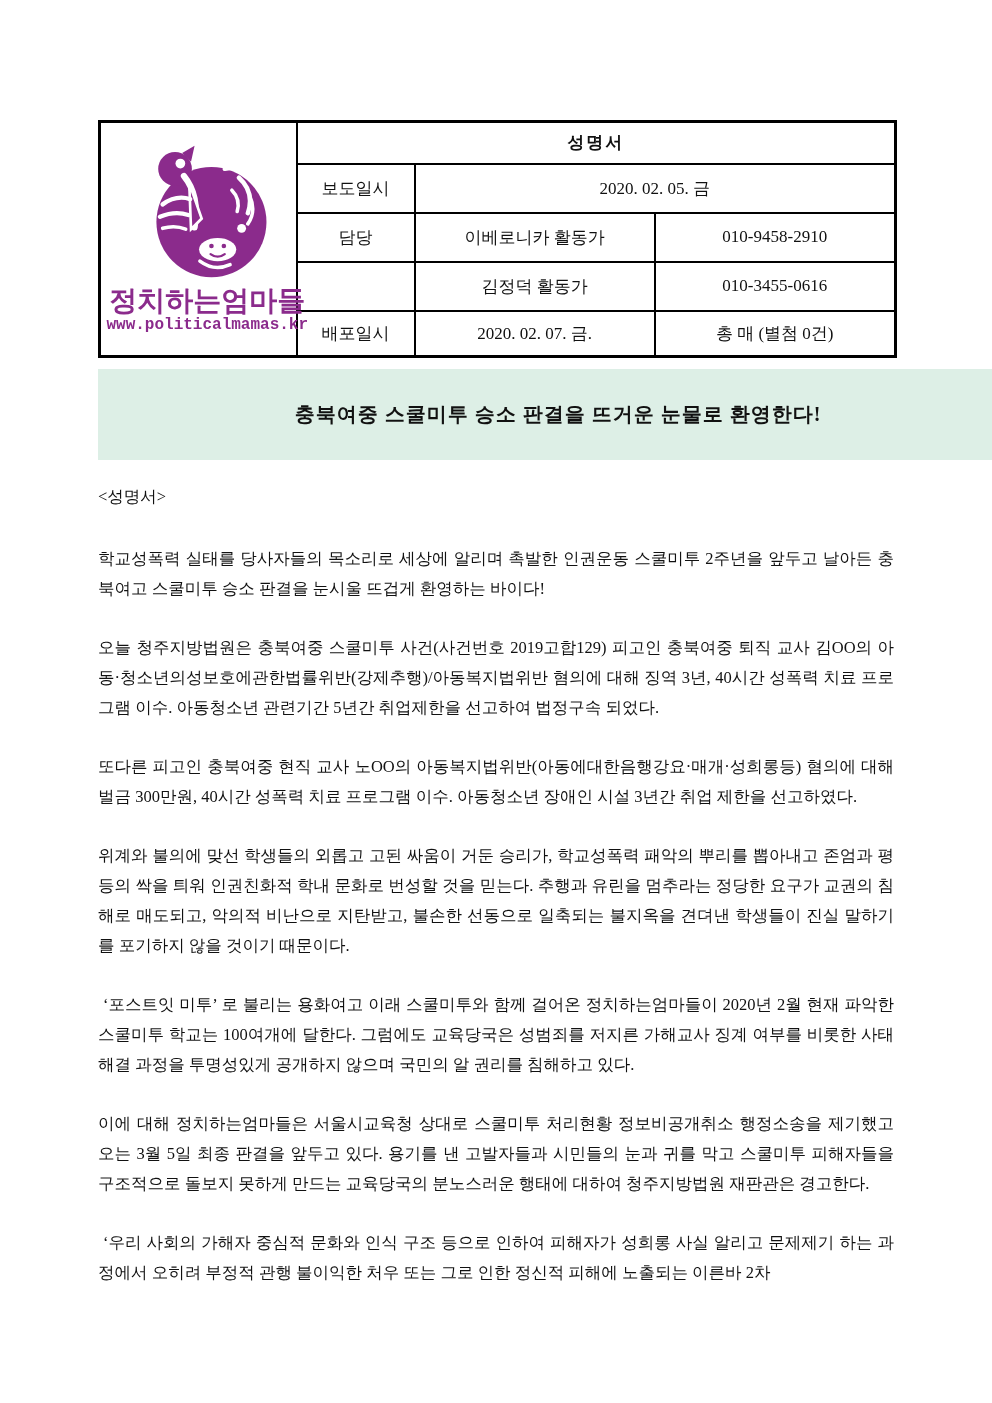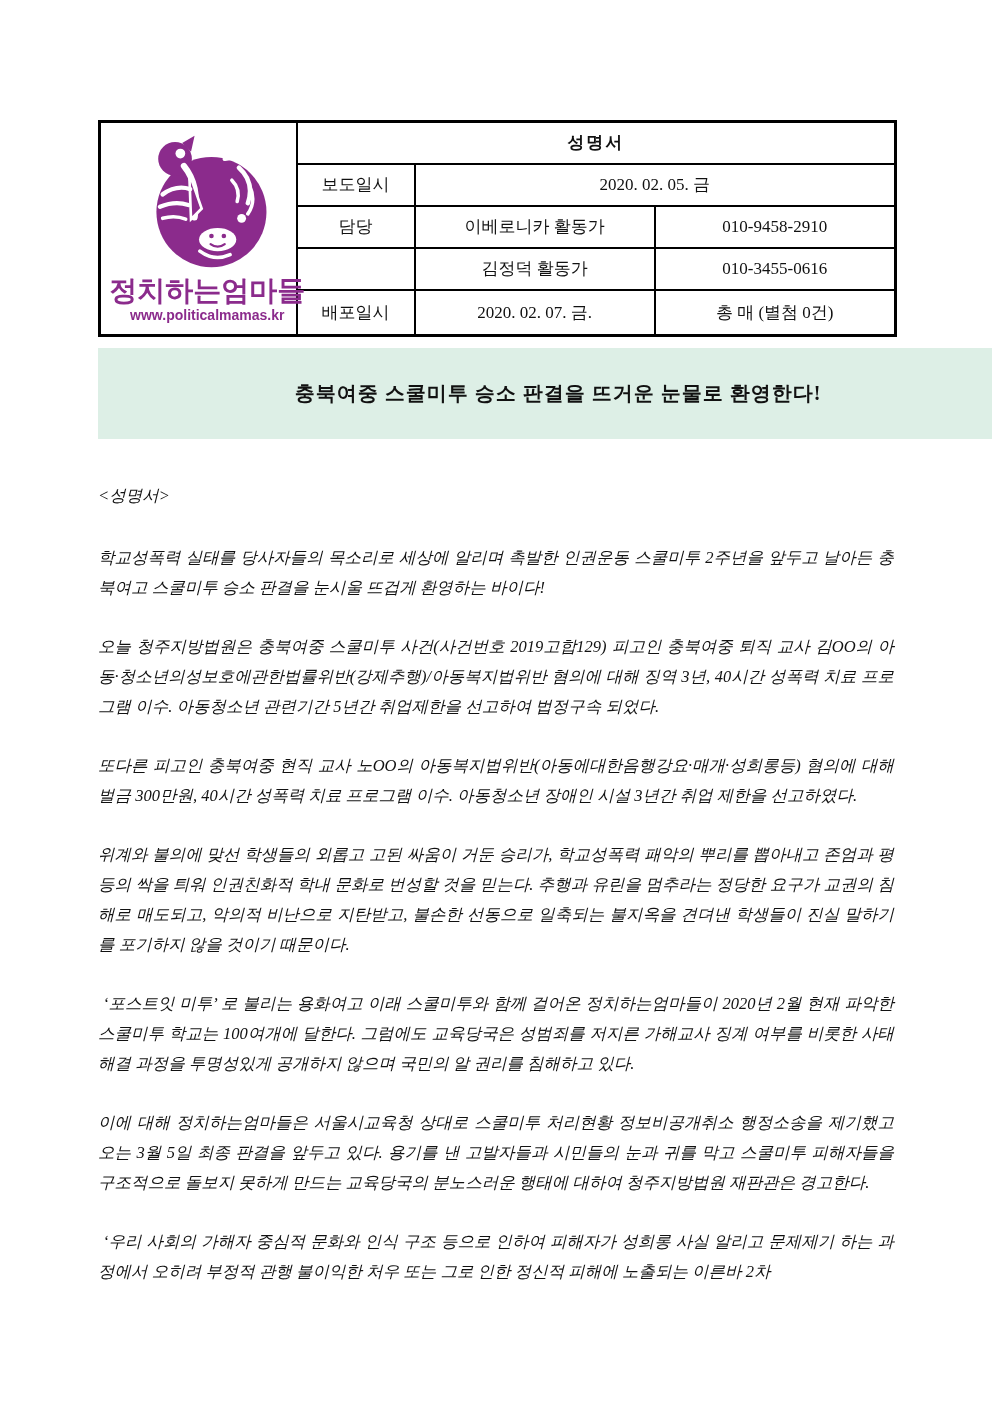--- a/index.html
+++ b/index.html
@@ -34,41 +34,41 @@
     text-align: center;
     vertical-align: middle;
     font-size: 17px;
     padding: 2px 13px;
   }
   col.c-logo  { width: 197px; }
   col.c-label { width: 118px; }
   col.c-name  { width: 240px; }
   col.c-phone { width: 241px; }
   tr.r-title { height: 42px; }
-  tr.r-std   { height: 42px; }
+  tr.r-std   { height: 49px; }
   tr.r-last  { height: 46px; margin-top: 8px; }
   td.doc-title { font-size: 23px; font-weight: bold; letter-spacing: 2px; }
 
   
   td.logo-cell { padding: 6px 2px; }
   .logo-wrap { display: flex; flex-direction: column; align-items: center; margin-left: 18px; }
   .emblem { width: 142px; height: 142px; color: var(--color-brand-purple); }
   .org-name {
     font-family: "Liberation Sans", "DejaVu Sans", sans-serif;
     font-weight: bold;
     font-size: 28px;
     line-height: 1.05;
     color: var(--color-brand-purple);
     letter-spacing: 0px;
     white-space: nowrap;
   }
   .org-site {
-    font-family: Liberation Sans, sans-serif;
+    font-family: Liberation Mono, monospace;
     font-weight: bold;
-    font-size: 14px;
+    font-size: 16px;
     color: var(--color-brand-purple);
     white-space: nowrap;
     margin-top: 1px;
   }
 
   
   .headline-banner {
     width: 920px;
     height: 91px;
     margin-top: 11px;
@@ -77,21 +77,21 @@
     align-items: center;
     justify-content: center;
   }
   .headline-text {
     font-size: 20px;
     font-weight: bold;
     letter-spacing: 1px;
   }
 
   
-  .body-text { margin-top: 42px; width: 796px; font-style: italic; }
+  .body-text { margin-top: 22px; width: 796px; }
   .body-text p {
     margin: 0 0 29px 0;
     font-size: 16.5px;
     line-height: 30px;
     text-align: justify;
     white-space: pre-wrap;
   }
   .section-label { margin-bottom: 32px !important; text-align: left !important; }
 </style>
 </head>

